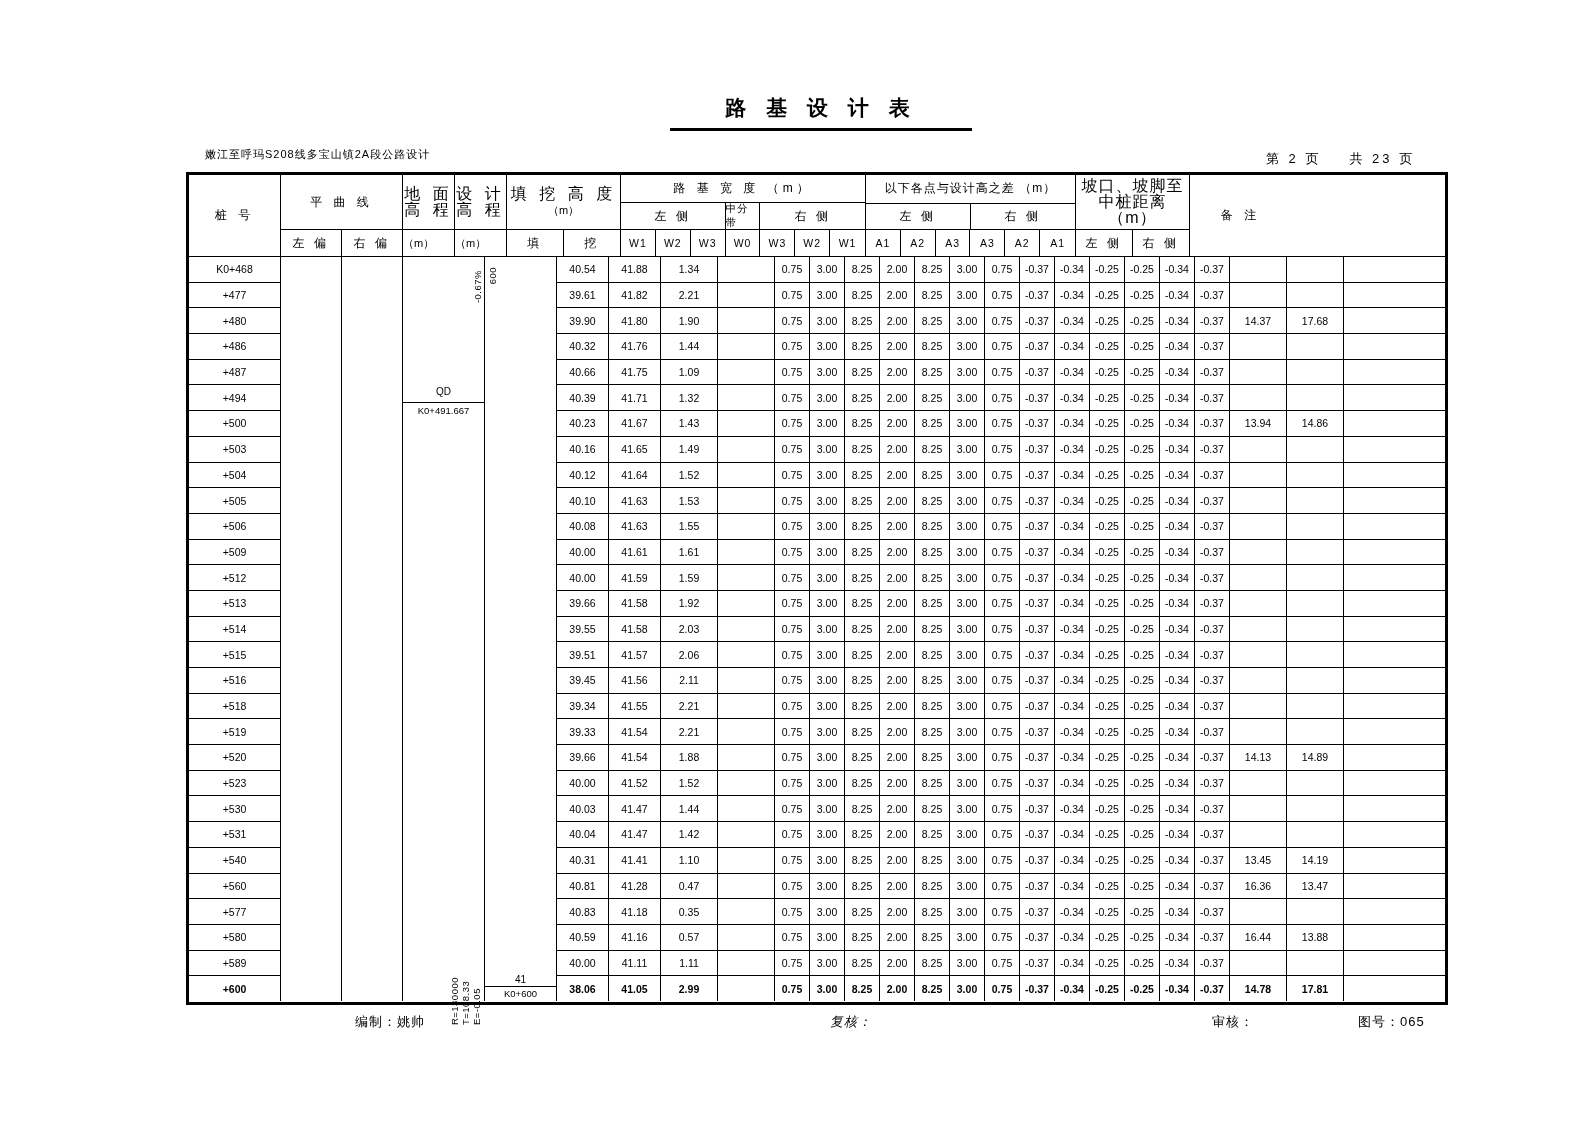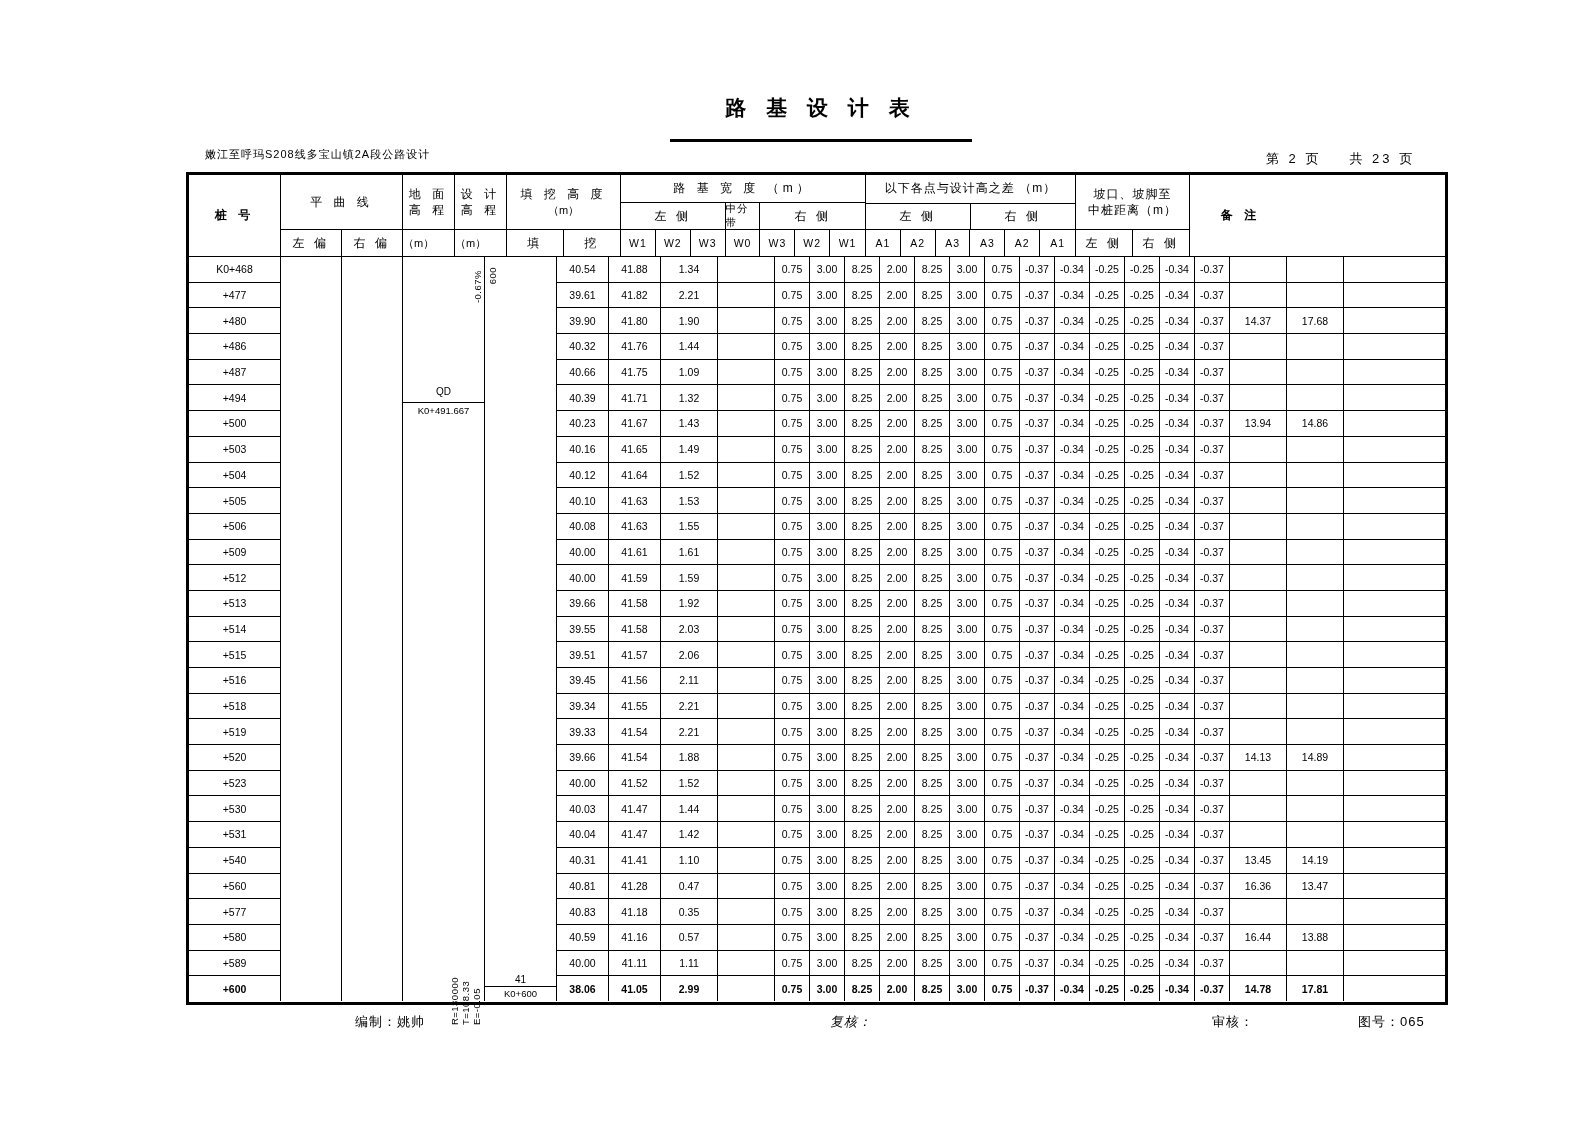--- a/index.html
+++ b/index.html
@@ -1,39 +1,39 @@
 <!DOCTYPE html>
 <html><head>
 <meta charset="utf-8">
 <style>
   * { box-sizing: border-box; margin: 0; padding: 0; }
   html,body { width:1587px; height:1122px; background:#fff; }
   body { position:relative; font-family:"Liberation Sans","DejaVu Sans",sans-serif; color:#000; overflow:hidden; }
 
   .doc-title { position:absolute; left:670px; top:94px; width:302px; text-align:center;
-               font-size:21px; letter-spacing:7px; padding-bottom:17px; border-bottom:3px solid #000; font-weight:bold; }
+               font-size:21px; letter-spacing:7px; padding-bottom:6px; border-bottom:3px solid #000; font-weight:bold; }
   .subtitle  { position:absolute; left:205px; top:147px; font-size:11px; letter-spacing:1px; }
   .pageinfo  { position:absolute; left:1266px; top:150px; font-size:13px; display:flex; gap:28px; letter-spacing:3px; }
 
   .rtable { position:absolute; left:186px; top:172px; width:1262px; height:833px; border:3px solid #000; }
 
   
   .thead { height:82px; display:flex; border-bottom:1px solid #000; }
   .grp { display:flex; flex-direction:column; border-right:1px solid #000; }
   .grp:last-child { border-right:none; }
   .hc { display:flex; align-items:center; justify-content:center; font-size:12px; letter-spacing:4px; text-align:right; }
   .hr1 { height:29px; border-bottom:1px solid #000; }      
   .hr2 { height:27px; border-bottom:1px solid #000; display:flex; }
   .hr3 { height:26px; display:flex; }
   .htop { height:56px; border-bottom:1px solid #000; display:flex; flex-direction:column; align-items:center; justify-content:center; }
   .hbot { height:26px; display:flex; }
-  .hfull { height:82px;font-weight:bold; }
+  .hfull { height:82px; }
   .sub { display:flex; align-items:center; justify-content:center; font-size:12px; letter-spacing:3px; border-right:1px solid #000; height:100%; }
   .sub:last-child { border-right:none; }
-  .lab2 { line-height:16px; font-size:12px; letter-spacing:4px; text-align:center; }
+  .lab2 { line-height:16px; font-size:16px; letter-spacing:4px; text-align:center; }
   .unit { font-size:11px; letter-spacing:0; }
   .wa { font-size:10.5px; letter-spacing:1px; }
   .tight { letter-spacing:1px; }
 
   
   .tbody { height:744px; display:flex; }
   .col  { display:flex; flex-direction:column; border-right:1px solid #000; }
   .col:last-child { border-right:none; }
   .cell { flex:1; border-bottom:1px solid #000; display:flex; align-items:center; justify-content:center;
           font-size:10.5px; overflow:visible; white-space:nowrap; }

